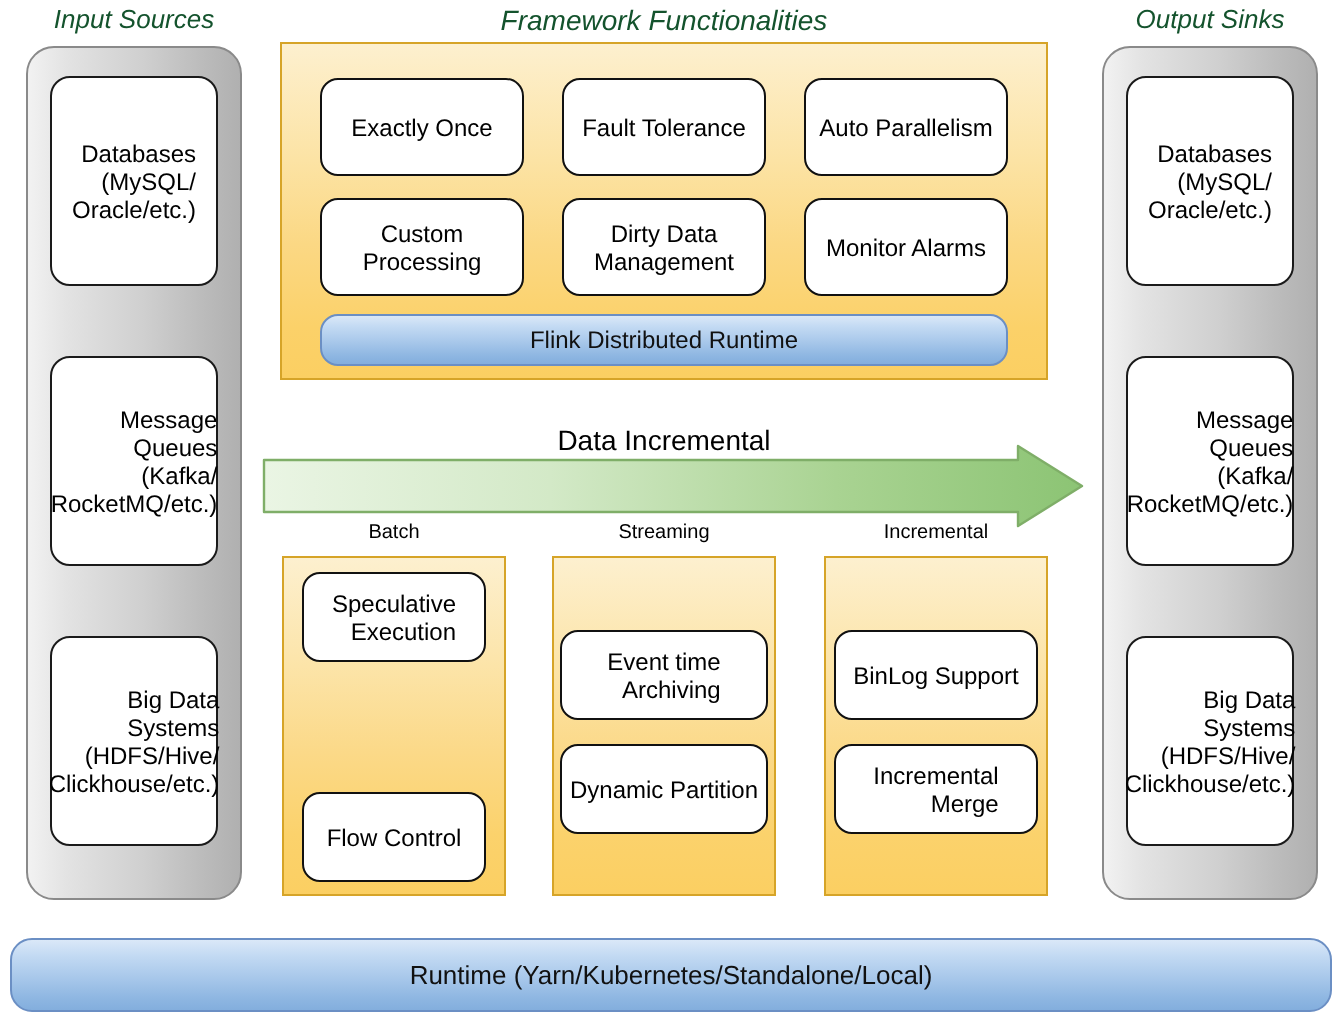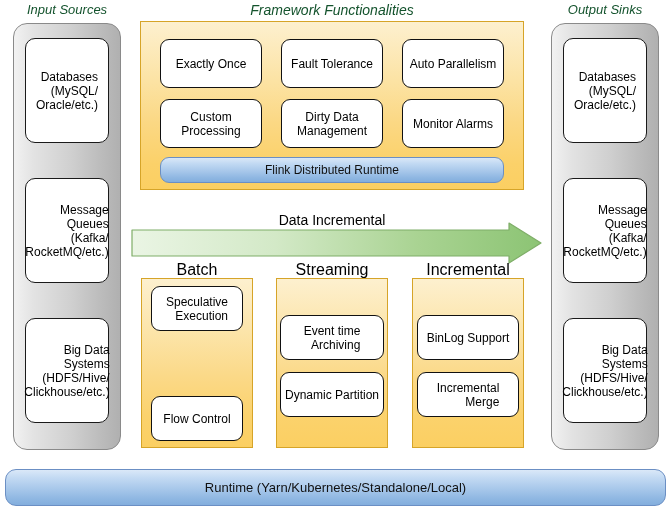--- a/index.html
+++ b/index.html
@@ -98,21 +98,21 @@
 
   
   .cat-panel {
     position: absolute;
     background: linear-gradient(to bottom, #fdf0cf 0%, #fce5ab 30%, #fbd988 58%, #fbd26c 82%, #fbcf62 100%);
     border: 1px solid #d6a428;
   }
   .cat-title {
     position: absolute;
     text-align: center;
-    font-size: 16px;
+    font-size: 10px;
     white-space: nowrap;
   }
   .cat-box {
     position: absolute;
     background: #ffffff;
     border: 1px solid #111111;
     border-radius: 9px;
     display: flex;
     align-items: center;
     justify-content: center;

